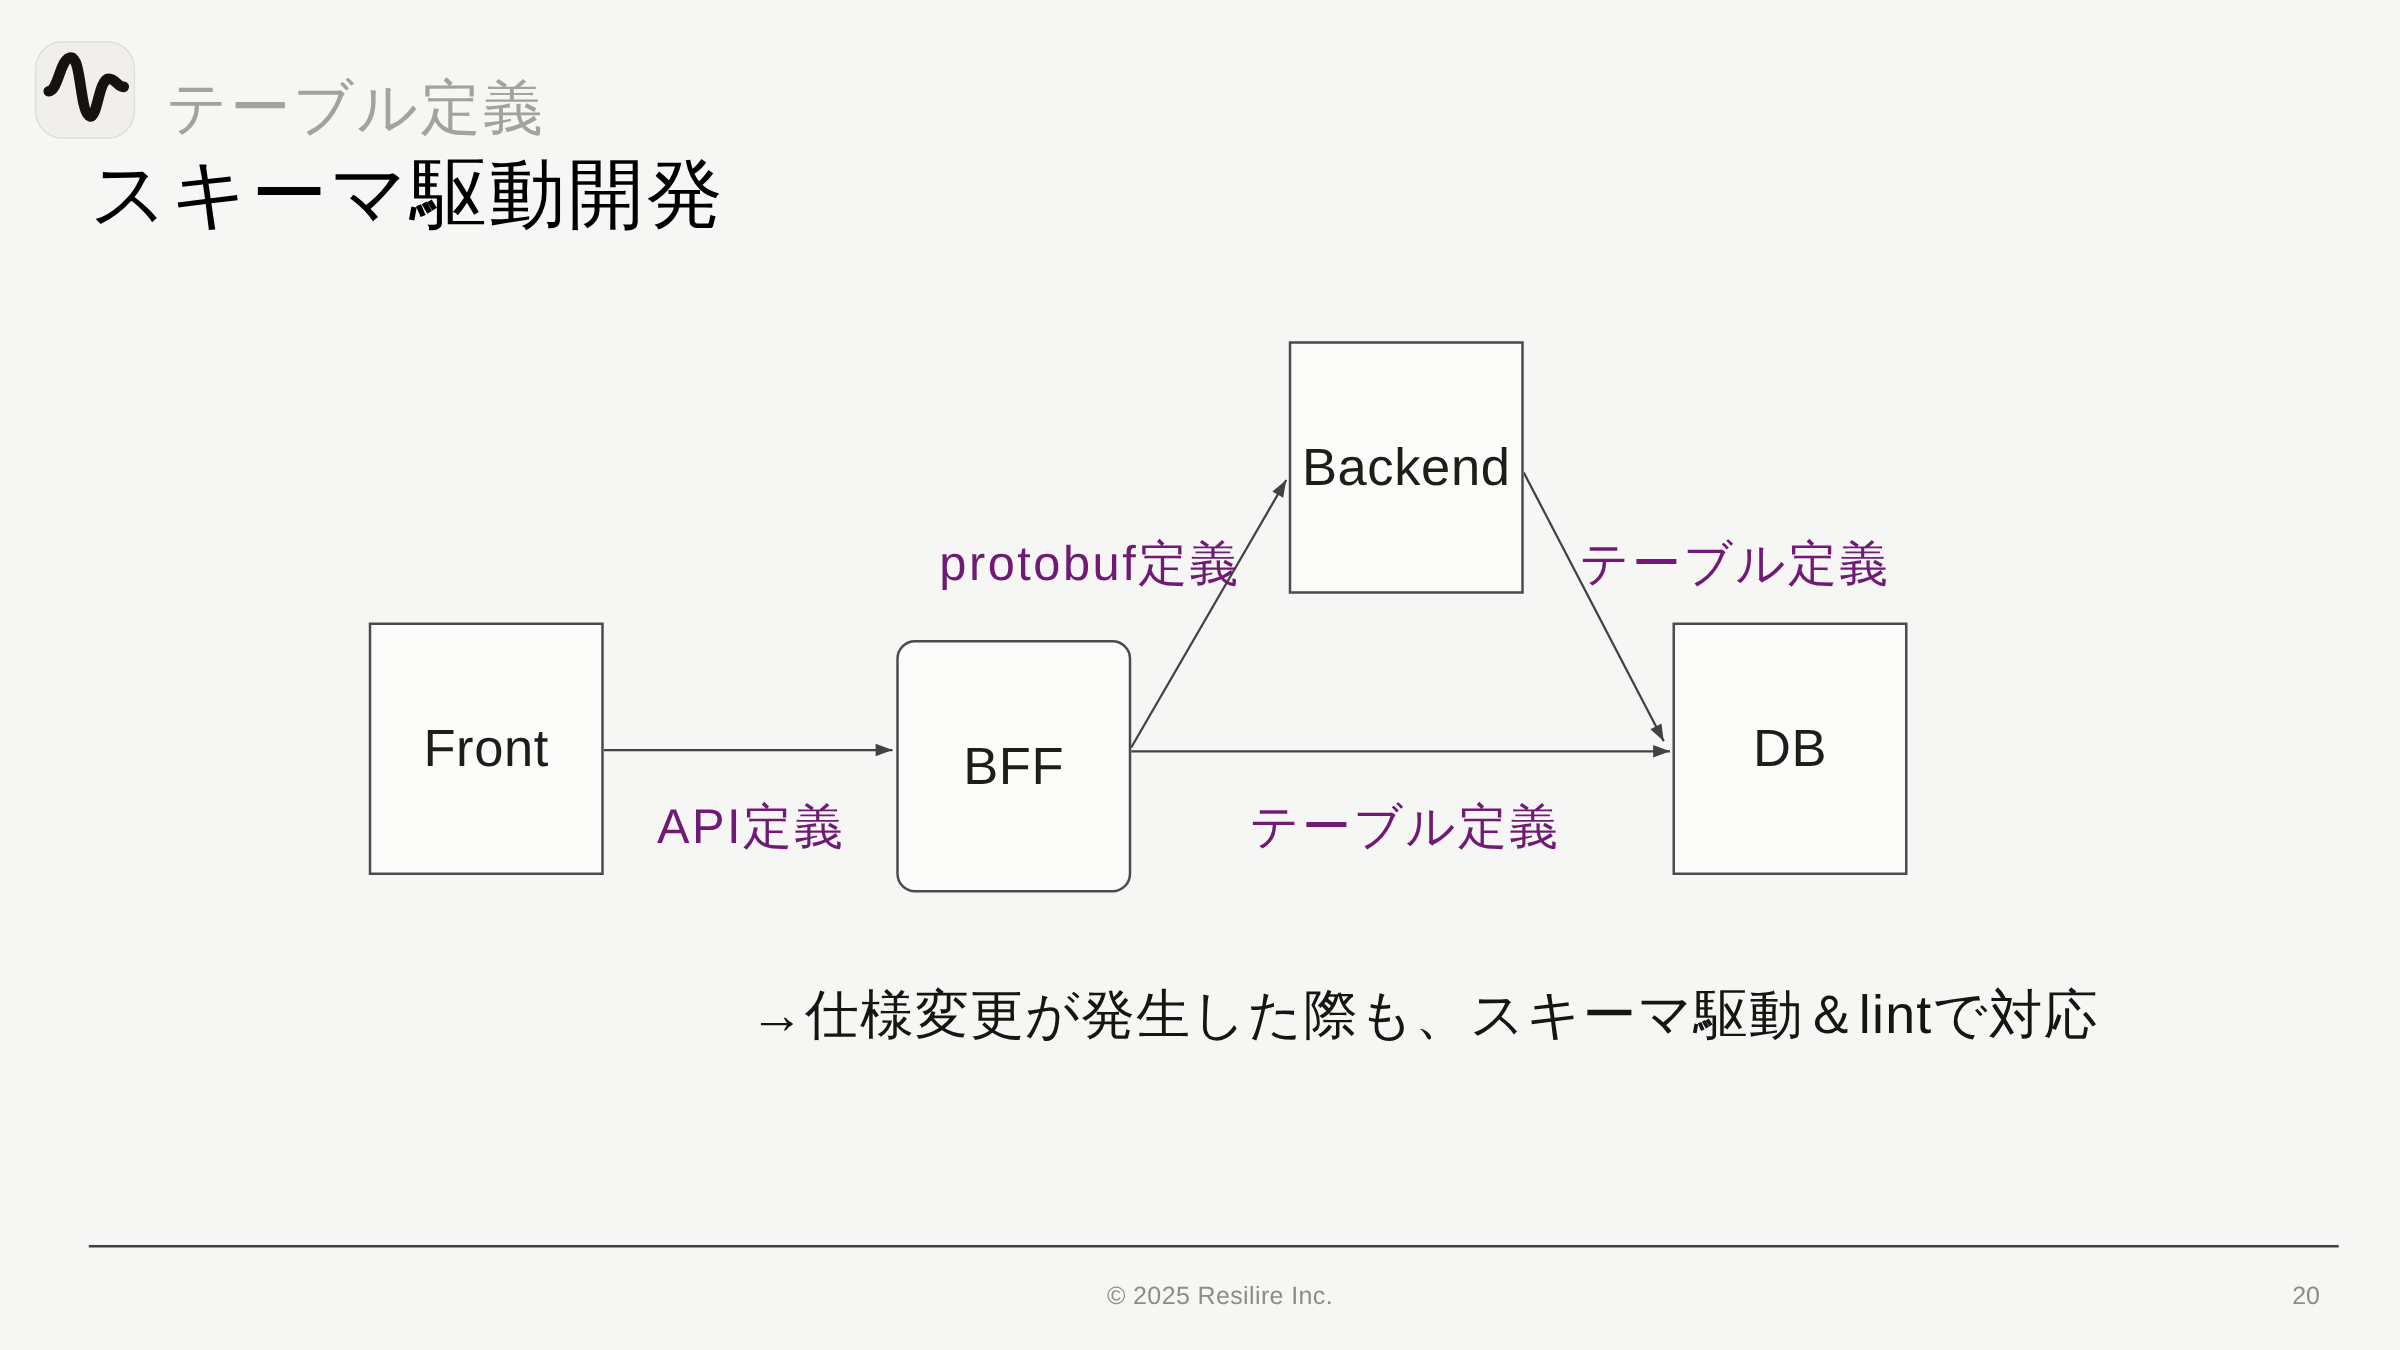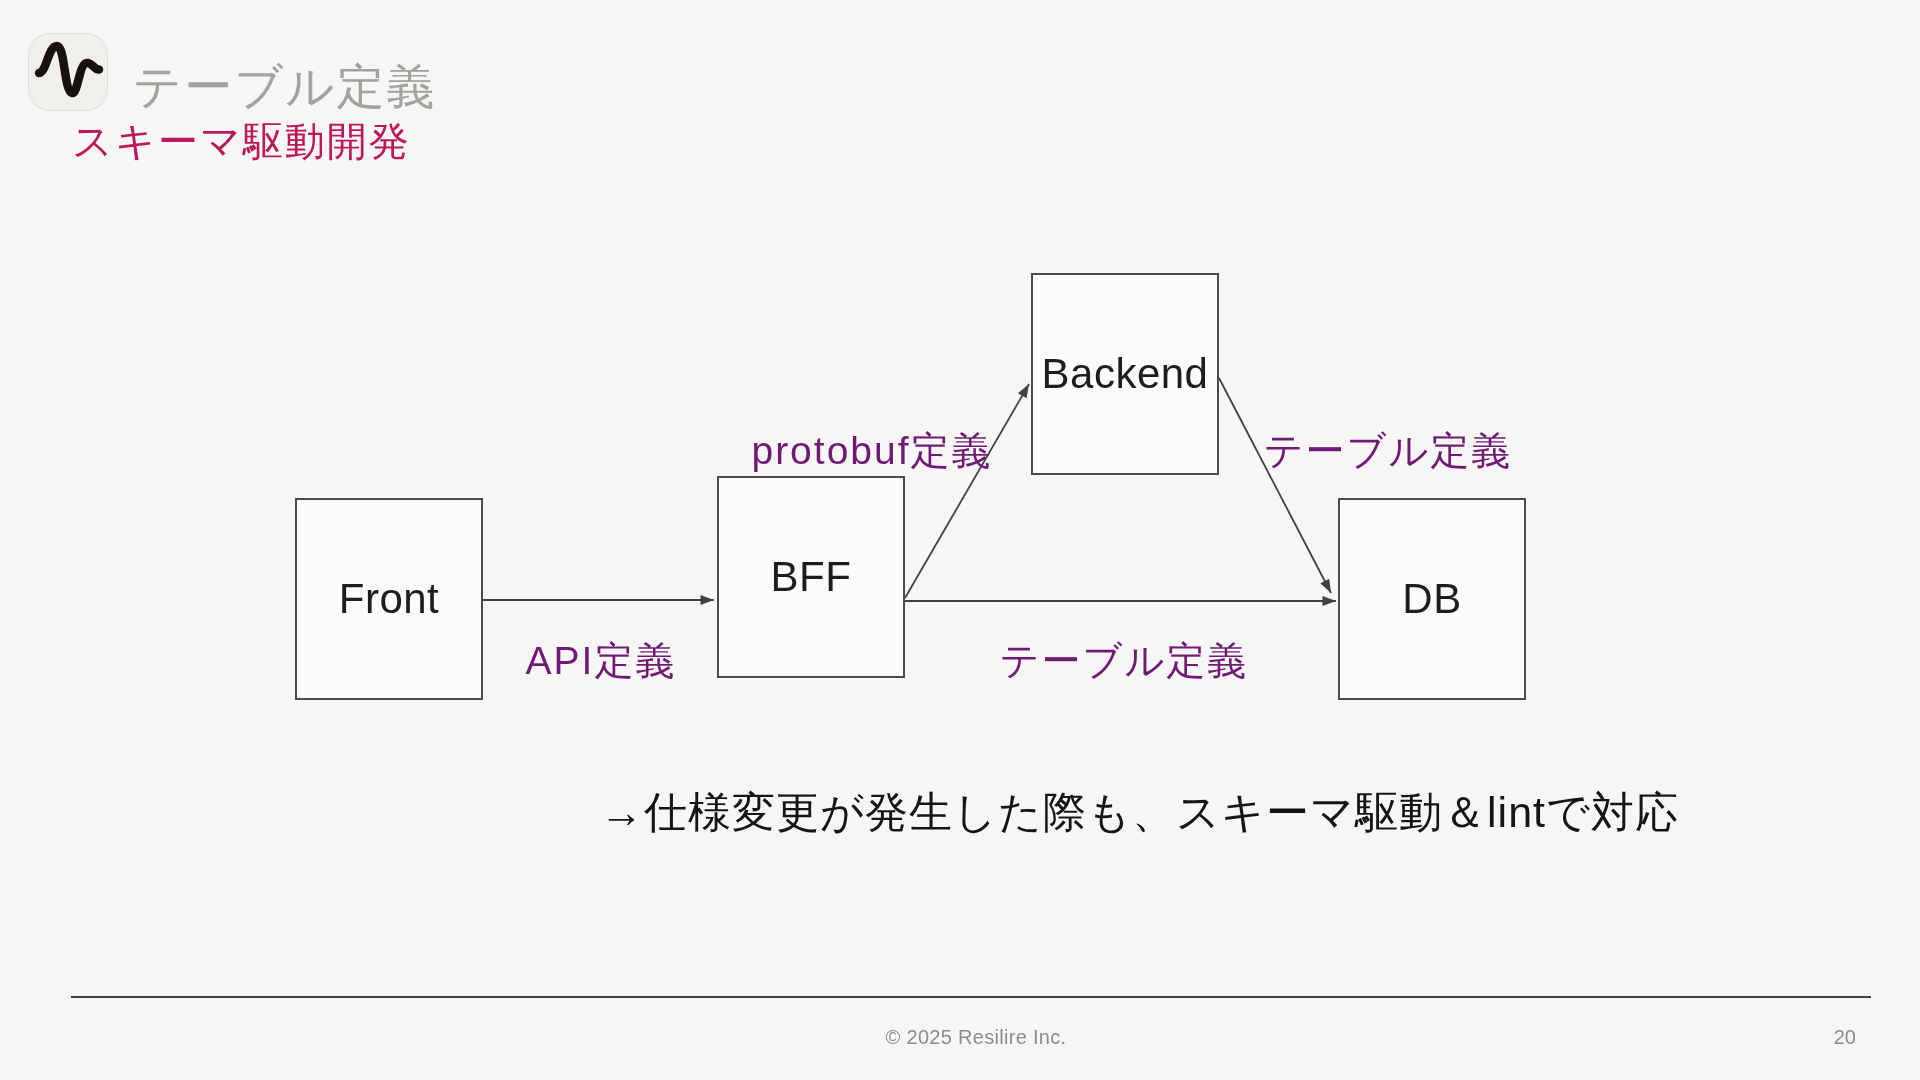--- a/index.html
+++ b/index.html
@@ -18,34 +18,34 @@
     position:absolute;left:28px;top:33px;width:80px;height:78px;
     background:#f1efec;border:1px solid #dedcd7;border-radius:22px;
     display:flex;align-items:center;justify-content:center;box-sizing:border-box;
   }
   .kicker{
     position:absolute;left:133px;top:58px;
     font-size:48px;line-height:58px;font-weight:500;
     color:#a2a29e;letter-spacing:2px;white-space:nowrap;
   }
   .heading{
-    position:absolute;left:72px;top:110px;
-    font-size:40px;line-height:62px;font-weight:500;
-    color:#be185d;letter-spacing:2px;white-space:nowrap;
+    position:absolute;left:72px;top:124px;
+    font-size:61px;line-height:62px;font-weight:500;
+    color:#000000;letter-spacing:2px;white-space:nowrap;
   }
   
   .edges{position:absolute;left:0;top:0;width:1920px;height:1080px;pointer-events:none;}
   .node{
     position:absolute;width:188px;height:202px;box-sizing:border-box;
     background:#fbfbfa;border:2px solid #4b4b4b;
     display:flex;align-items:center;justify-content:center;
     font-size:42px;color:#1d1d1b;letter-spacing:0.5px;
   }
   .node-front{left:295px;top:498px;}
-  .node-bff{left:717px;top:476px;}
+  .node-bff{left:717px;top:512px;border-radius:15px;}
   .node-backend{left:1031px;top:273px;}
   .node-db{left:1338px;top:498px;}
   .edge-label{
     position:absolute;transform:translateX(-50%);
     font-size:39px;color:#701a75;letter-spacing:2px;white-space:nowrap;
   }
   .lbl-api{left:601px;top:634px;}
   .lbl-protobuf{left:872px;top:424px;}
   .lbl-table-top{left:1388px;top:424px;}
   .lbl-table-bottom{left:1124px;top:634px;}

